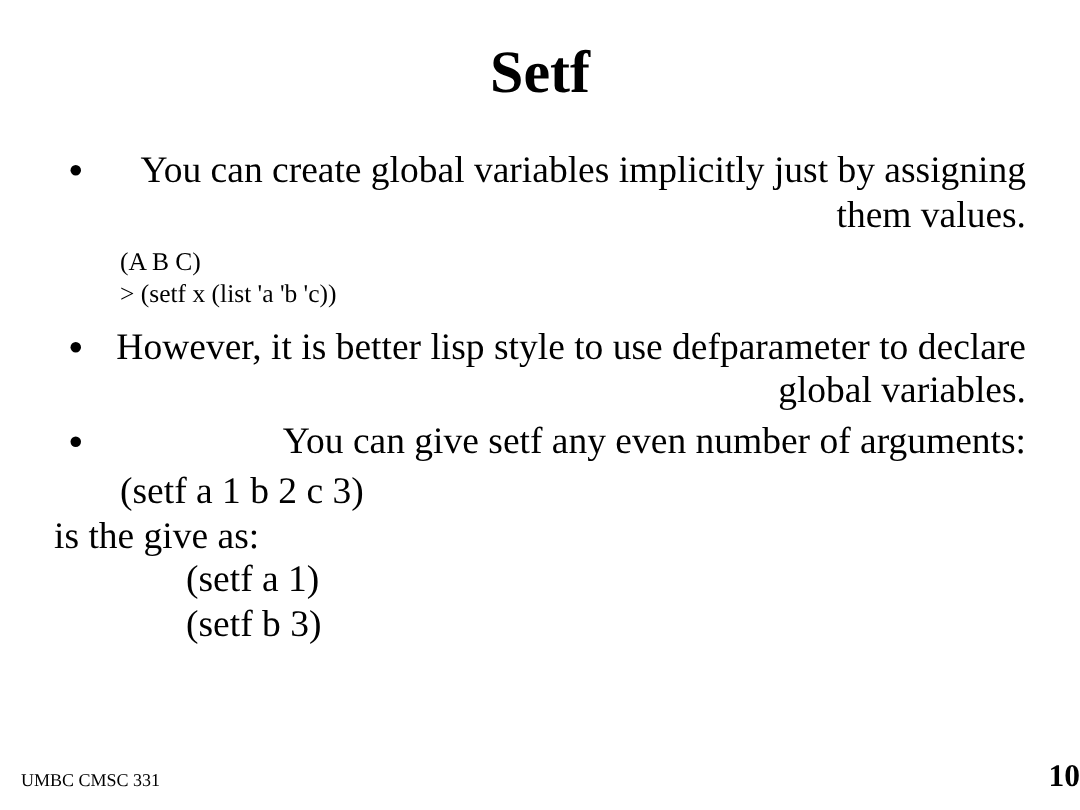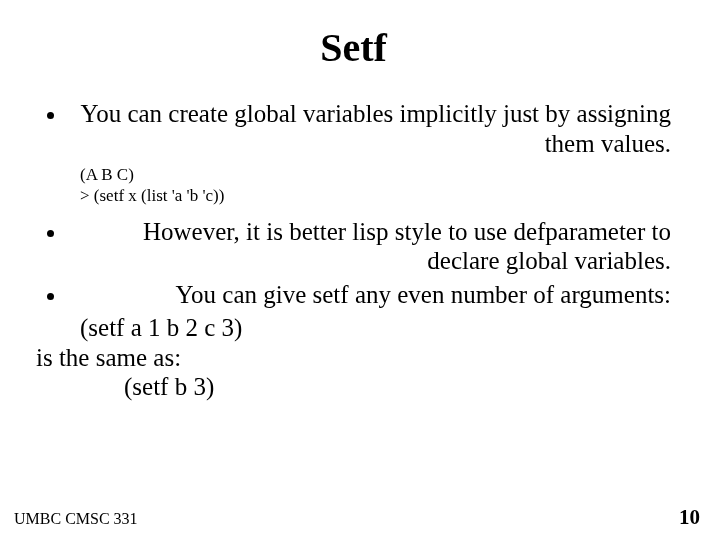--- a/index.html
+++ b/index.html
@@ -10,21 +10,21 @@
     background: #fff;
     font-family: "Times New Roman", Times, serif;
     color: #000;
     overflow: hidden;
   }
   .slide {
     position: relative;
     width: 720px;
     height: 540px;
     box-sizing: border-box;
-    padding: 18px 49px 0 36px;
+    padding: 18px 36px 0 36px;
   }
   .title {
     text-align: center;
     font-weight: bold;
     font-size: 40px;
     margin: 6px 0 28px 0;
   }
   ul.top {
     list-style: disc;
     margin: 0 0 0 32px;
@@ -52,25 +52,25 @@
   }
   .small-indent {
     margin-left: 88px;
     font-size: 25px;
     line-height: 1.18;
   }
   .footer-left {
     position: absolute;
     left: 14px;
     bottom: 12px;
-    font-size: 16px;
+    font-size: 12px;
   }
   .footer-right {
     position: absolute;
-    right: 20px;
+    right: 0;
     bottom: 10px;
     font-size: 21px;
     font-weight: bold;
   }
 </style>
 </head>
 <body>
 
 <div class="slide">
 
@@ -84,18 +84,19 @@
     <div> (A B C)</div>
     <div>&gt; (setf   x   (list  'a  'b  'c))</div>
   </div>
 
   <ul class="top">
     <li>However,  it is better lisp style  to use defparameter to declare global variables.</li>
     <li>You can give setf any even number of arguments:</li>
   </ul>
 
   <div class="body-indent">(setf  a   1 b   2 c   3)</div>
-  <div class="body-noindent">is the same as:</div>
+  <div class="body-noindent">is the give as:</div>
+  <div class="small-indent">(setf a 1)</div>
   <div class="small-indent">(setf b 3)</div>
 
   <div class="footer-left">UMBC CMSC 331</div>
   <div class="footer-right">10</div>
 </div>
 
 </body></html>

